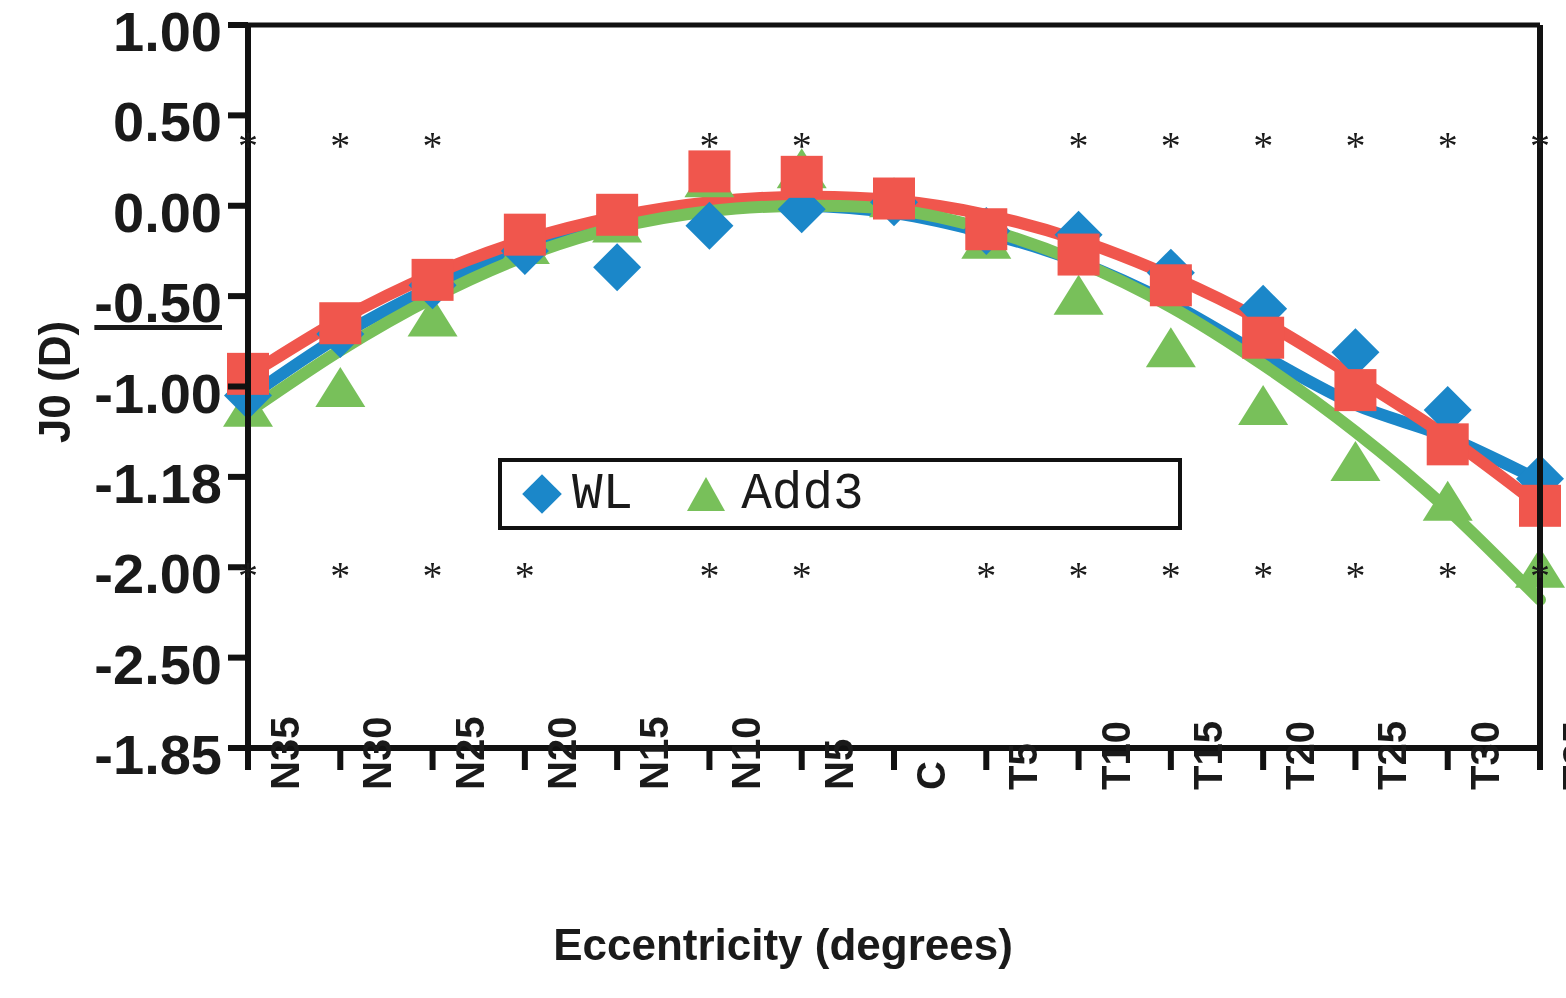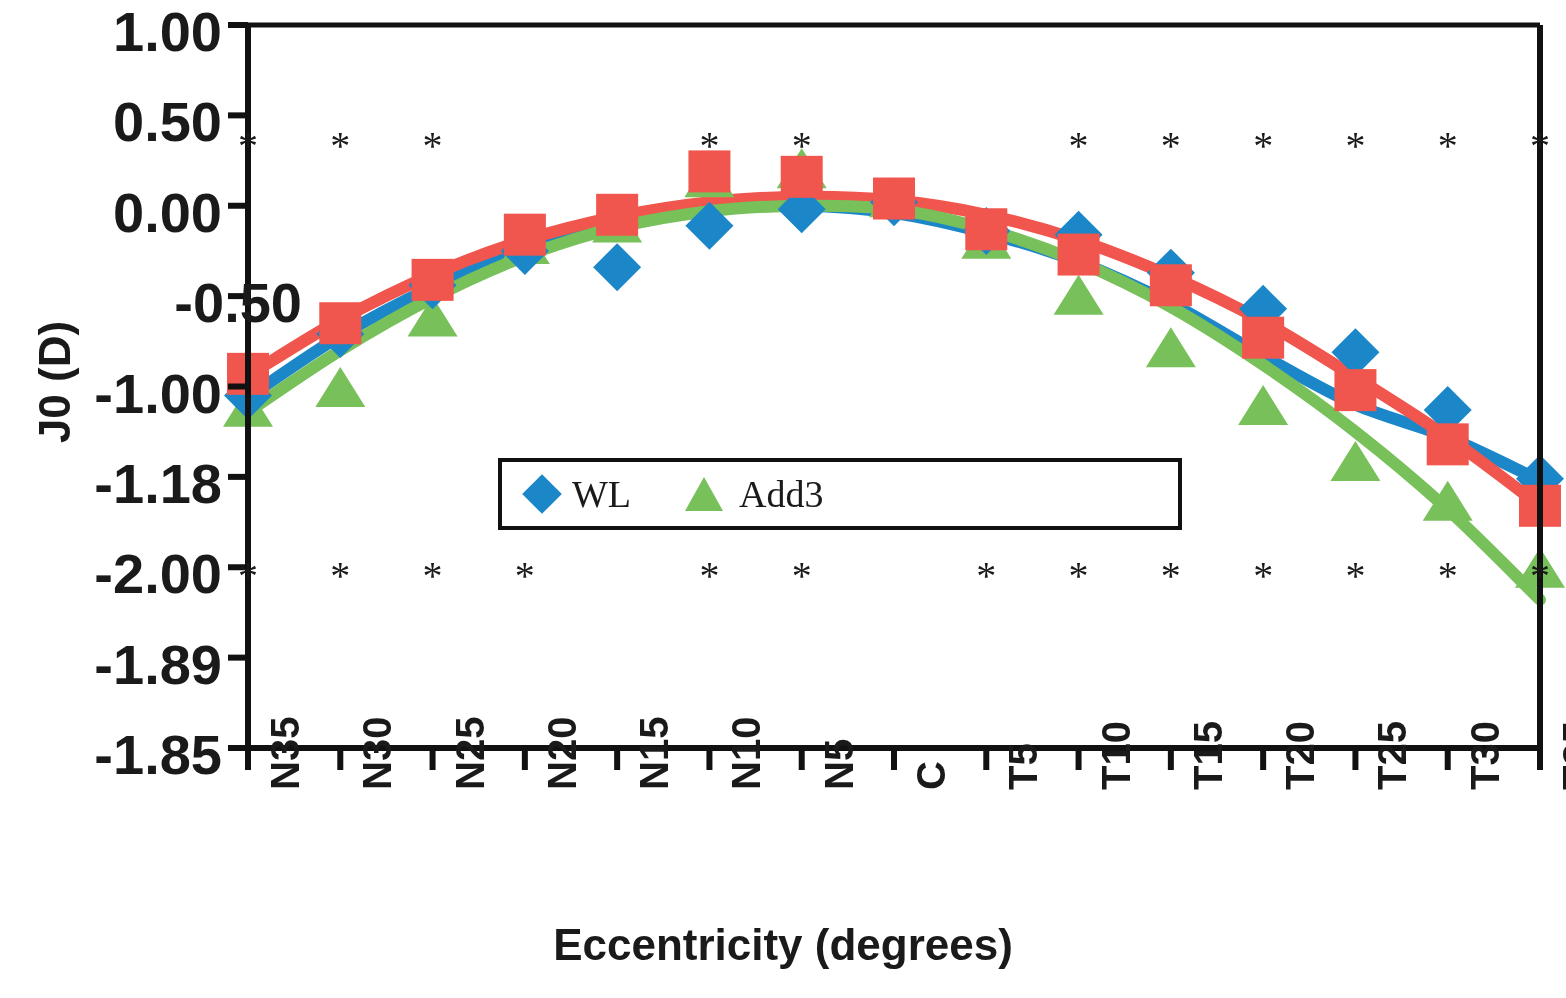--- a/index.html
+++ b/index.html
@@ -42,21 +42,21 @@
   .legend-box{
     position:absolute;
     box-sizing:border-box;
     background:#ffffff;
     border:4px solid #111111;
     display:flex;align-items:center;
     padding:0 26px;
   }
   .legend-entry{display:flex;align-items:center;margin-right:54px;}
   .legend-entry:last-child{margin-right:0;}
-  .legend-entry .lbl{font-size:38px;font-weight:400;margin-left:16px;font-family:Liberation Serif, serif;}
+  .legend-entry .lbl{font-size:51px;font-weight:400;margin-left:16px;font-family:Liberation Mono, monospace;}
   .swatch{width:34px;height:34px;flex:0 0 auto;}
   .swatch.diamond{transform:rotate(45deg);width:28px;height:28px;}
   .swatch.tri{width:0;height:0;background:transparent;border-left:19px solid transparent;border-right:19px solid transparent;}
   .star{
     position:absolute;
     font-size:40px;line-height:40px;font-weight:400;
     font-family:"Liberation Serif",serif;
     color:#1a1a1a;
     transform:translate(-50%,-50%);
   }
@@ -151,25 +151,25 @@
       </g>
   </svg>
 
   <div class="ylabel" style="top: 356.5px; left: -75px;">J0 (D)</div>
   <div class="xtitle">Eccentricity (degrees)</div>
 
   <div id="ytick-layer">
       <div class="ytick" style="right: 1344px; top: -1px;">1.00</div>
       <div class="ytick" style="right: 1344px; top: 89.375px;">0.50</div>
       <div class="ytick" style="right: 1344px; top: 179.75px; margin-left: 10px;">0.00</div>
-      <div class="ytick" style="right: 1264px; top: 270.125px;">-0.50</div>
+      <div class="ytick" style="right: 1344px; top: 270.125px; text-decoration: underline;">-0.50</div>
       <div class="ytick" style="right: 1344px; top: 360.5px;">-1.00</div>
       <div class="ytick" style="right: 1344px; top: 450.875px;">-1.18</div>
       <div class="ytick" style="right: 1344px; top: 541.25px;">-2.00</div>
-      <div class="ytick" style="right: 1344px; top: 631.625px;">-1.89</div>
+      <div class="ytick" style="right: 1344px; top: 631.625px;">-2.50</div>
       <div class="ytick" style="right: 1344px; top: 722px;">-1.85</div>
     </div>
   <div id="xtick-layer">
       <div class="xtick" style="left: 263px; top: 790px;">N35</div>
       <div class="xtick" style="left: 355.286px; top: 790px;">N30</div>
       <div class="xtick" style="left: 447.571px; top: 790px;">N25</div>
       <div class="xtick" style="left: 539.857px; top: 790px;">N20</div>
       <div class="xtick" style="left: 632.143px; top: 790px;">N15</div>
       <div class="xtick" style="left: 724.429px; top: 790px;">N10</div>
       <div class="xtick" style="left: 816.714px; top: 790px;">N5</div>

